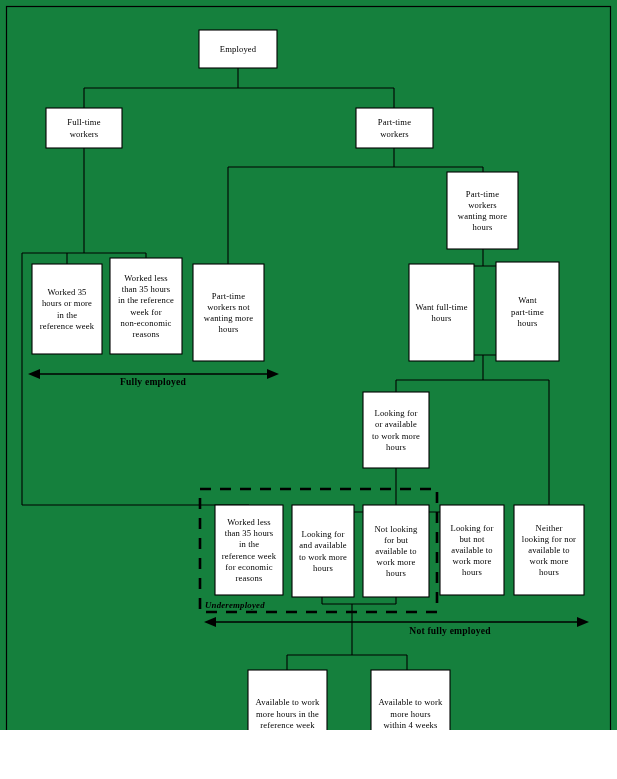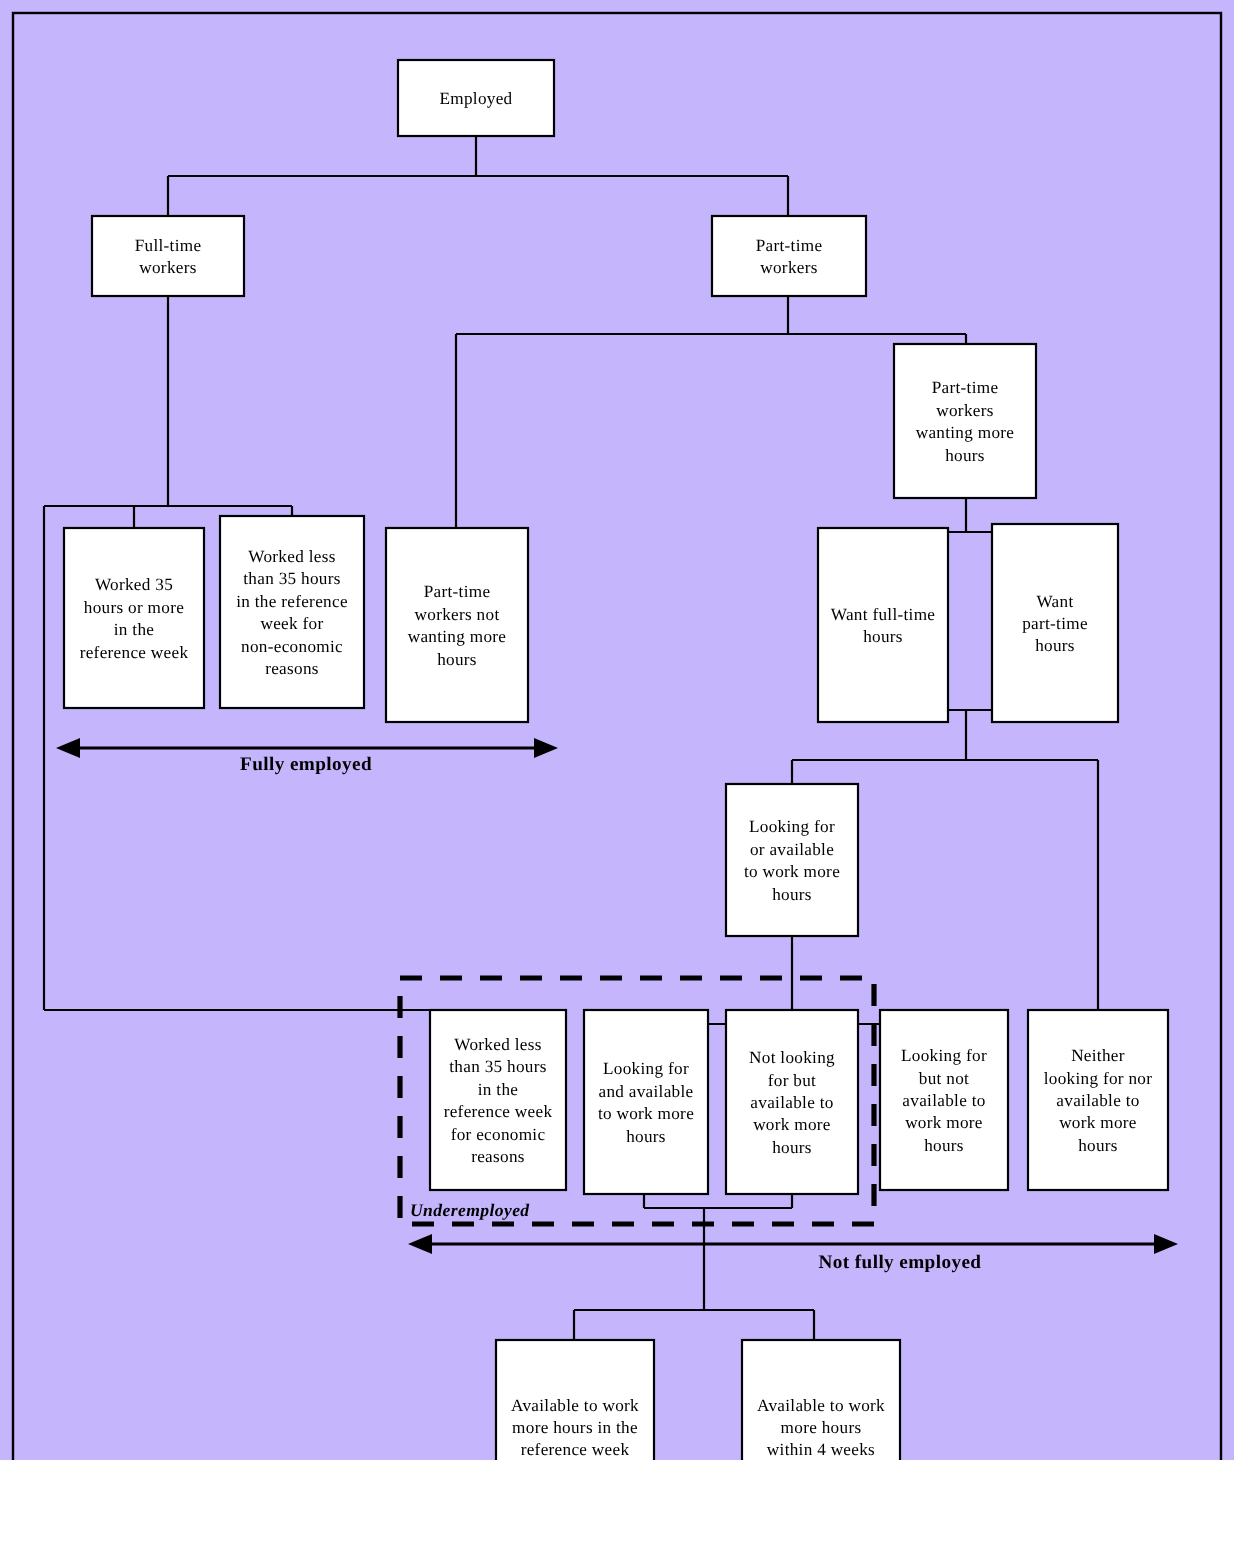--- a/index.html
+++ b/index.html
@@ -8,21 +8,21 @@
     padding: 0;
     background: #ffffff;
   }
   body {
     font-family: "Liberation Serif", "DejaVu Serif", serif;
   }
   #page {
     position: relative;
     width: 617px;
     height: 730px;
-    background: #c4b5fd;
+    background: #15803d;
     overflow: hidden;
   }
   #chart-svg {
     position: absolute;
     left: 0;
     top: 0;
     width: 617px;
     height: 779px;
   }
   .page-border {

